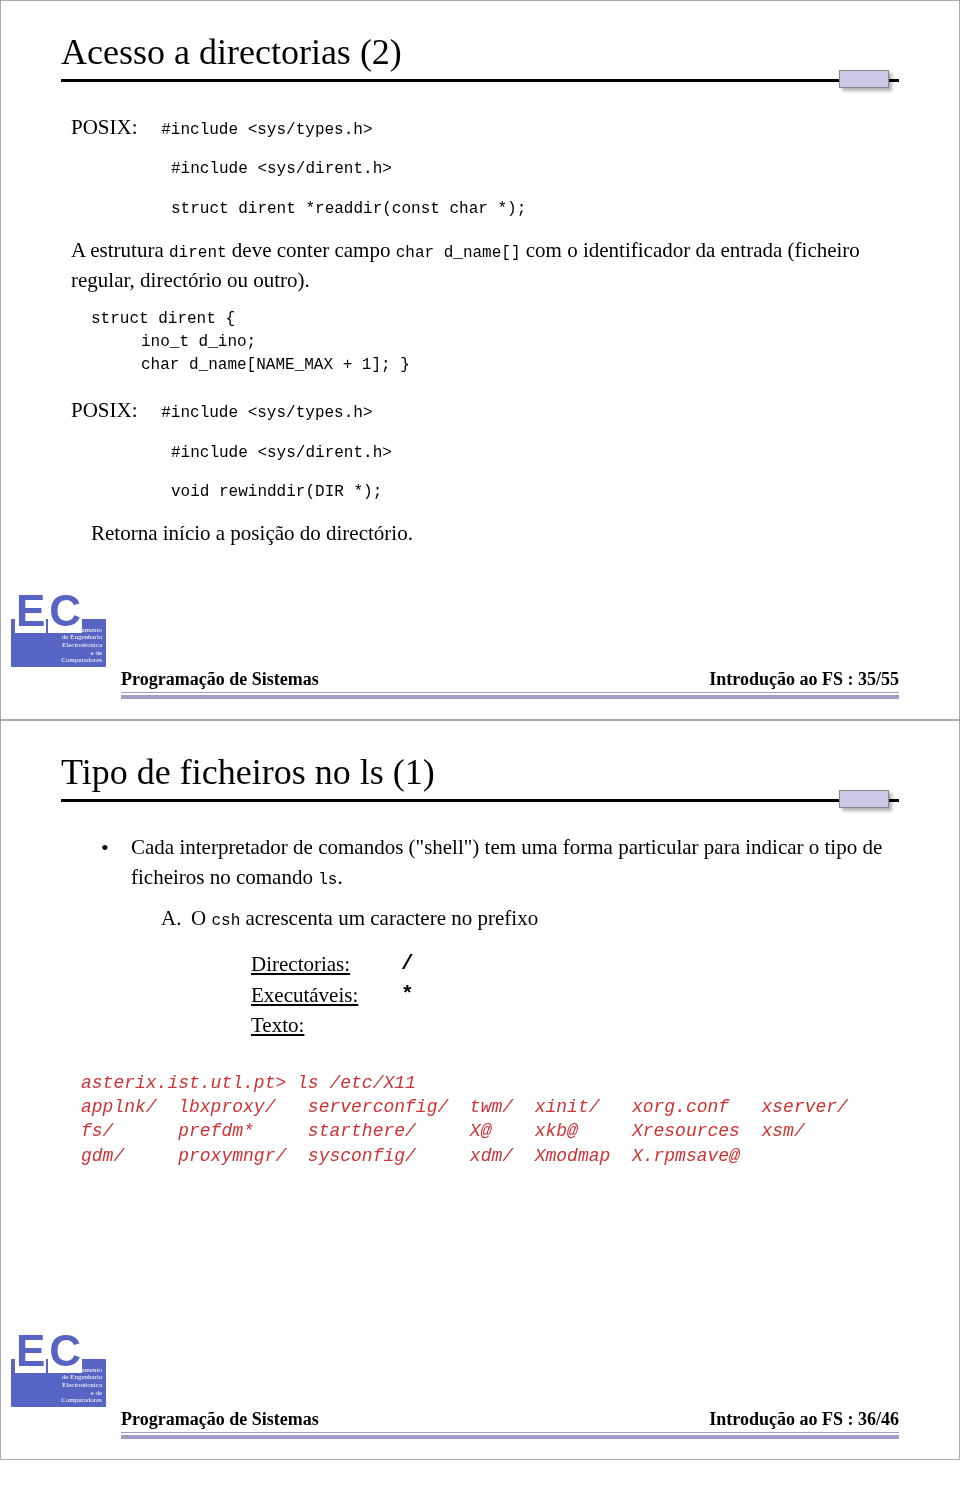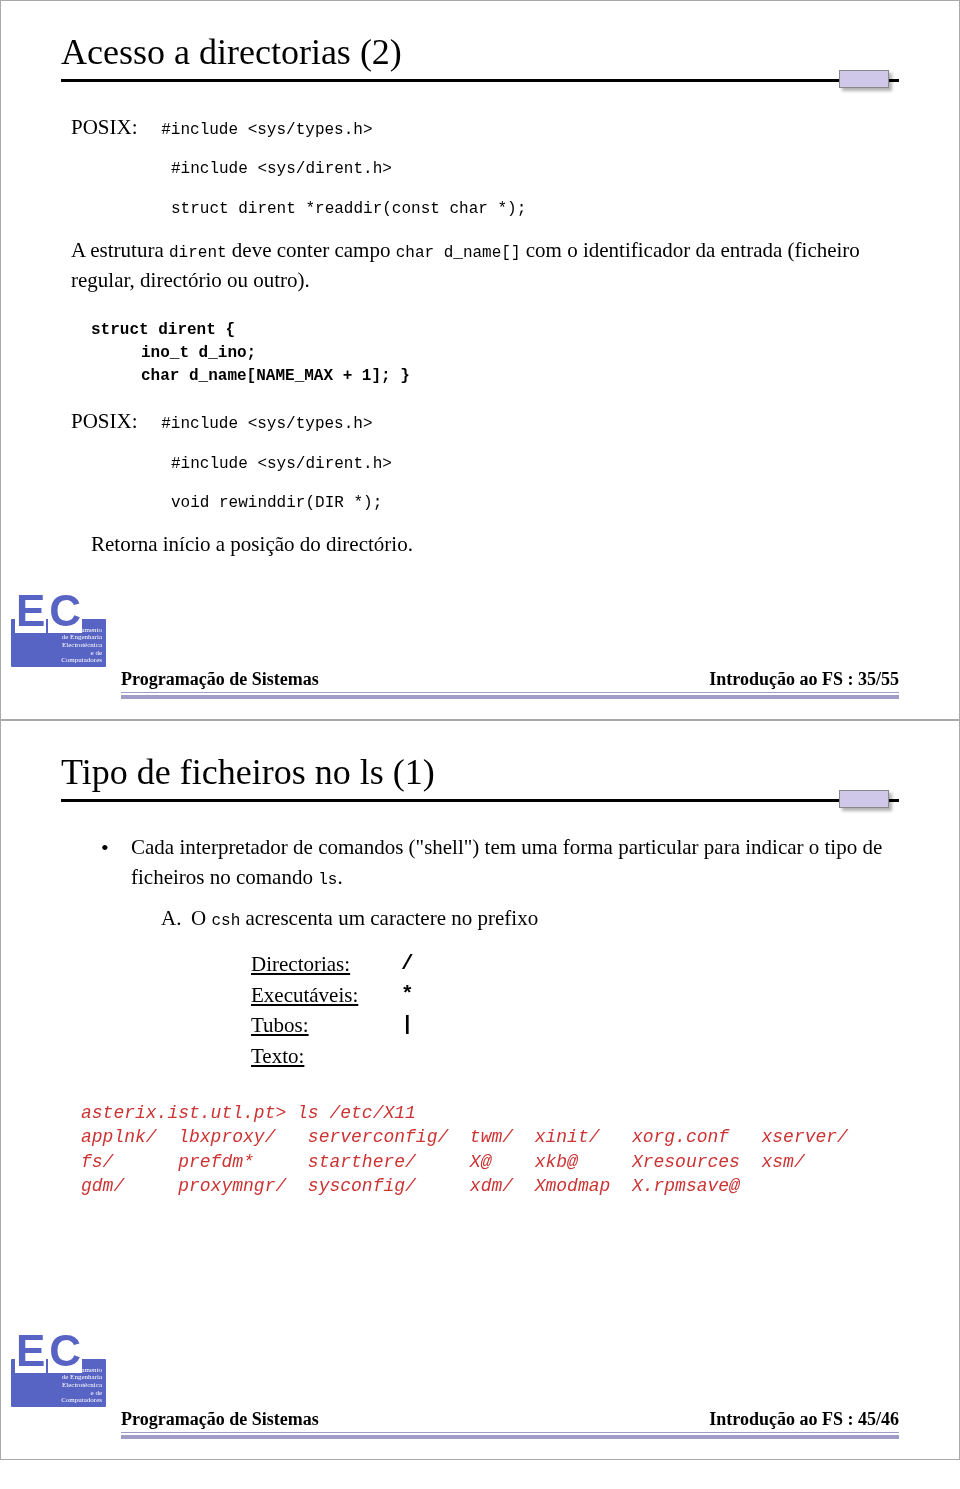--- a/index.html
+++ b/index.html
@@ -50,21 +50,21 @@
   line-height: 1.45;
   color: #000;
   padding-left: 10px;
 }
 .posix-block { margin-bottom: 14px; }
 .label { display: inline-block; min-width: 85px; }
 .code { font-family: "Courier New", Courier, monospace; font-size: 16px; }
 .code-indent { padding-left: 100px; margin-top: 16px; }
 .code-indent2 { padding-left: 70px; }
 .para { margin: 4px 0; }
-.struct-block { margin: 23px 0 18px 0; font-weight: bold; }
+.struct-block { margin: 12px 0 18px 0; }
 
 ul.bullets { list-style: none; padding-left: 30px; margin-top: 20px; }
 ul.bullets > li { position: relative; margin-bottom: 16px; padding-left: 30px; }
 ul.bullets > li::before {
   content: "•";
   position: absolute;
   left: 0;
   top: 0;
   font-size: 22px;
 }
@@ -234,24 +234,20 @@
             <div class="prefix-table">
               <div class="prefix-row">
                 <span class="prefix-label">Directorias:</span>
                 <span class="prefix-sym">/</span>
               </div>
               <div class="prefix-row">
                 <span class="prefix-label">Executáveis:</span>
                 <span class="prefix-sym">*</span>
               </div>
               <div class="prefix-row">
-                <span class="prefix-label">Tubos:</span>
-                <span class="prefix-sym">|</span>
-              </div>
-              <div class="prefix-row">
                 <span class="prefix-label">Texto:</span>
               </div>
             </div>
           </li>
         </ul>
       </li>
     </ul>
 
     <div class="terminal">asterix.ist.utl.pt&gt; ls /etc/X11
 applnk/  lbxproxy/   serverconfig/  twm/  xinit/   xorg.conf   xserver/
@@ -269,18 +265,18 @@
       <div class="dept">de Engenharia</div>
       <div class="dept">Electrotécnica</div>
       <div class="dept">e de</div>
       <div class="dept">Computadores</div>
     </div>
   </div>
 
   <div class="footer">
     <div class="footer-row">
       <span class="footer-left">Programação de Sistemas</span>
-      <span class="footer-right">Introdução ao FS : 45/46</span>
+      <span class="footer-right">Introdução ao FS : 36/46</span>
     </div>
     <div class="footer-line-top"></div>
     <div class="footer-line"></div>
   </div>
 </div>
 
 </body></html>

